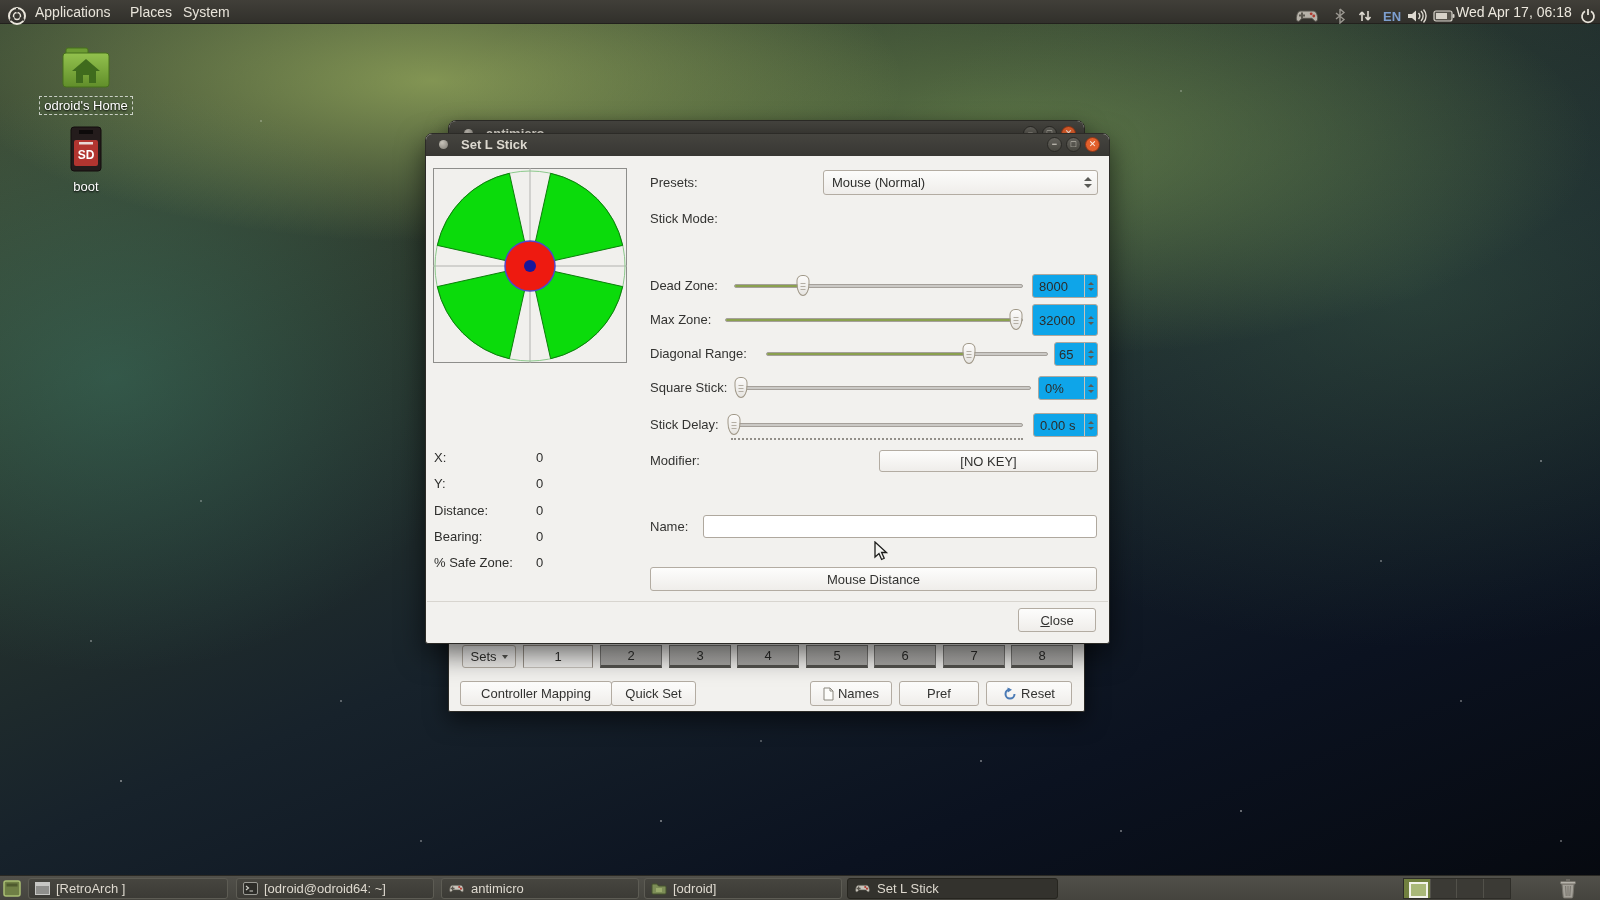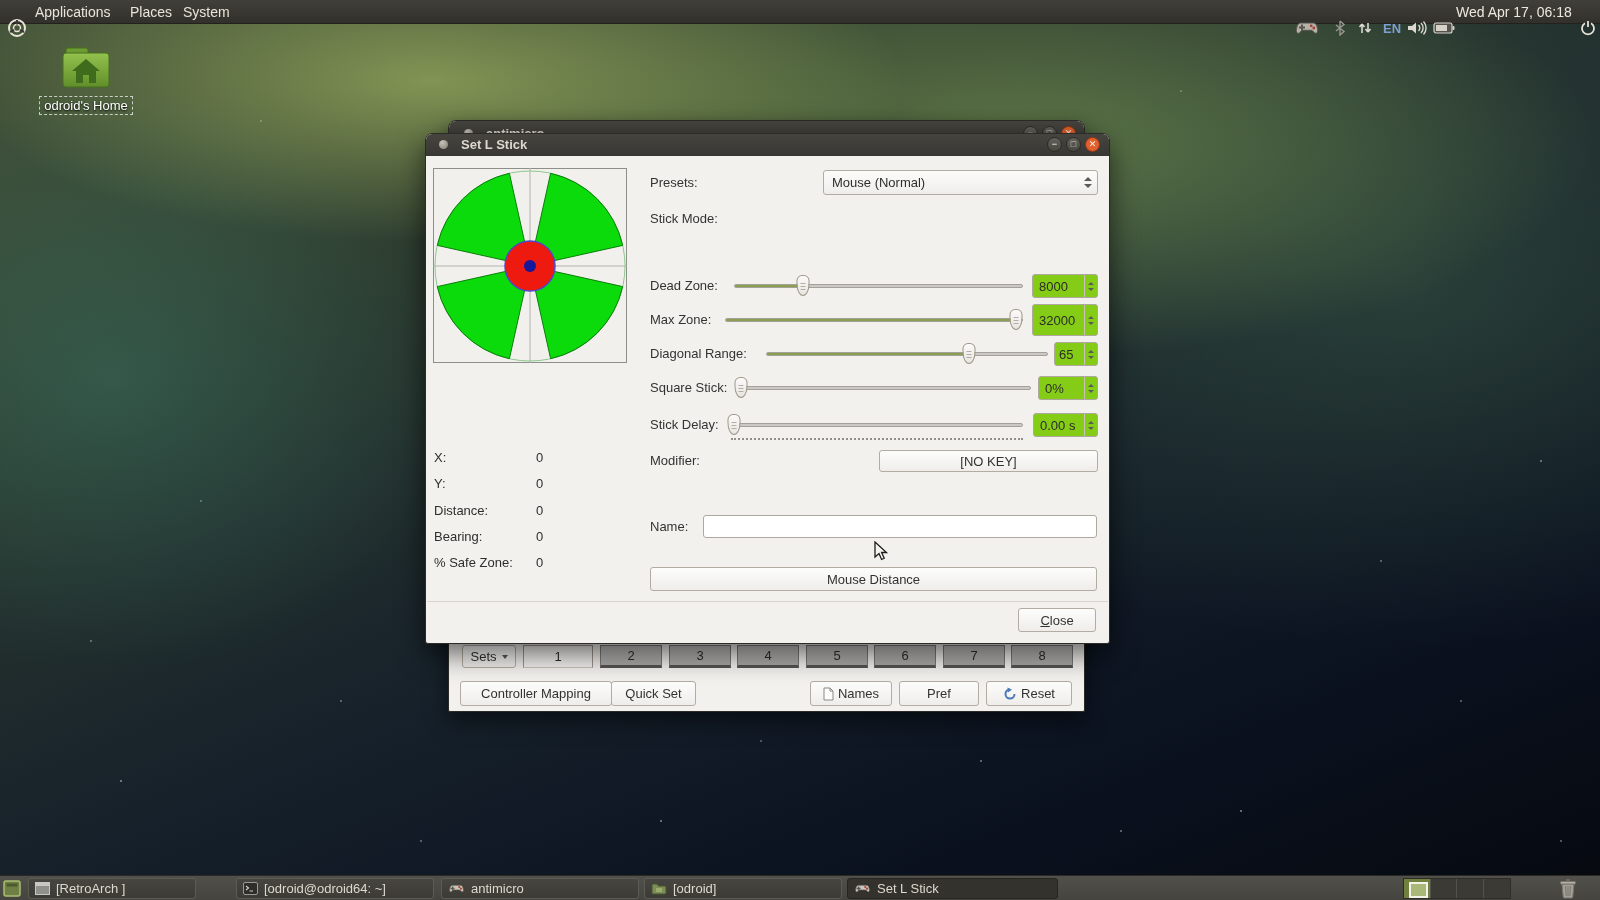--- a/index.html
+++ b/index.html
@@ -20,39 +20,39 @@
       1540px 460px rgba(255,255,255,.45), 200px 500px rgba(255,255,255,.35),
       90px 640px rgba(255,255,255,.4), 1380px 560px rgba(255,255,255,.4),
       760px 740px rgba(255,255,255,.35), 1120px 830px rgba(255,255,255,.45),
       420px 840px rgba(255,255,255,.4), 1560px 840px rgba(255,255,255,.4),
       260px 120px rgba(255,255,255,.3), 1180px 90px rgba(255,255,255,.3); }
 
   
   .panel { position:absolute; left:0; top:0; width:1600px; height:24px;
     background:linear-gradient(#413f39,#31302b); border-bottom:1px solid #22211d; z-index:50; }
   .panel .menu { position:absolute; top:0; height:24px; line-height:24px; color:#e8e4da; font-size:14px; cursor:default; }
-  .p-icon { position:absolute; top:12px; height:32px; display:flex; align-items:center; }
+  .p-icon { position:absolute; top:0; height:32px; display:flex; align-items:center; }
   .p-clock { position:absolute; top:0; height:24px; line-height:24px; color:#ece8de; font-size:14px; }
   .kbd-ind { font-size:13px; font-weight:bold; }
 
   
   .desk-icon { position:absolute; width:120px; text-align:center; color:#fff; }
   .desk-label { display:inline-block; margin-top:2px; font-size:13px; text-shadow:0 1px 2px #000; padding:1px 4px; }
   .desk-label.selected { border:1px dashed rgba(255,255,255,.7); background:rgba(70,90,60,.25); }
 
   
   .btn { background:linear-gradient(#fdfdfc,#efedea); border:1px solid #b3aca2; border-radius:3px;
     color:#323230; font-size:13px; display:flex; align-items:center; justify-content:center; cursor:default; }
   .combo { position:absolute; background:linear-gradient(#fcfcfb,#efedea); border:1px solid #b3aca2;
     border-radius:3px; display:flex; align-items:center; }
   .combo-text { flex:1; padding-left:8px; font-size:13px; color:#2e2e2c; }
   .combo-arrows { width:16px; display:flex; flex-direction:column; align-items:center; gap:3px; padding-right:2px; }
   .tri-up { width:0; height:0; border-left:4px solid transparent; border-right:4px solid transparent; border-bottom:4px solid #5a5a56; }
   .tri-dn { width:0; height:0; border-left:4px solid transparent; border-right:4px solid transparent; border-top:4px solid #5a5a56; }
-  .spin { position:absolute; background:#84cc16; border:1px solid #aFa89e; border:1px solid #afa89e; border-radius:3px; display:flex; }
+  .spin { position:absolute; background:#0ea5e9; border:1px solid #aFa89e; border:1px solid #afa89e; border-radius:3px; display:flex; }
   .spin-val { flex:1; font-size:13px; color:#2c2c2a; padding-left:6px; display:flex; align-items:center; }
   .spin-btns { width:13px; border-left:1px solid #c9c2b8; display:flex; flex-direction:column; align-items:center; justify-content:center; gap:3px; }
   .spin-btns .tri-up { border-left-width:3px; border-right-width:3px; border-bottom-width:3px; }
   .spin-btns .tri-dn { border-left-width:3px; border-right-width:3px; border-top-width:3px; }
   .slider { position:absolute; height:24px; }
   .track { position:absolute; left:0; right:0; top:10px; height:4px; background:#cbc9c5;
     border:1px solid #a5a09a; border-radius:2px; }
   .fill { height:100%; border-radius:2px; }
   .handle { position:absolute; top:1px; width:13px; height:21px; transform:translateX(-50%);
     background:linear-gradient(#fcfbfa,#e7e5e1); border:1px solid #a09888;
@@ -182,20 +182,30 @@
       <defs>
           <linearGradient id="gHome" x1="0" y1="0" x2="0" y2="1">
             <stop offset="0" stop-color="#93c24e"></stop>
             <stop offset="1" stop-color="#618e2a"></stop>
           </linearGradient>
         </defs>
       <path d="M26,13 L40,25 L36,25 L36,37 L29,37 L29,29 L23,29 L23,37 L16,37 L16,25 L12,25 Z" fill="#3f6b1d"></path>
     </svg>
     <br><span class="desk-label selected">odroid's Home</span>
   </div>
+  <div class="desk-icon" style="left:26px;top:126px">
+    <svg width="38" height="46" viewBox="0 0 38 46">
+      <path d="M4,4 Q4,1 7,1 L31,1 Q34,1 34,4 L34,42 Q34,45 31,45 L7,45 Q4,45 4,42 Z" fill="#241c1c" stroke="#120d0d"></path>
+      <rect x="12" y="4" width="14" height="4" fill="#0d0a0a"></rect>
+      <rect x="7" y="14" width="24" height="26" rx="2" fill="#b23530"></rect>
+      <rect x="12" y="16" width="14" height="2.5" fill="#e8d8d6"></rect>
+      <text x="19" y="33" font-size="12" font-weight="bold" fill="#fff" text-anchor="middle" font-family="Liberation Sans, sans-serif">SD</text>
+    </svg>
+    <br><span class="desk-label">boot</span>
+  </div>
 
   <div class="win-anti">
     <div class="titlebar">
       <span class="tb-dot" style="left:15px;top:8px"></span>
       <span class="tb-title">antimicro</span>
       <span class="win-btns">
         <span class="wb">−</span>
         <span class="wb">□</span>
         <span class="wb close" style="background: rgb(226, 96, 44);">✕</span>
       </span>
@@ -372,21 +382,21 @@
   </svg>
 
   <div class="taskbar">
     <span style="position:absolute;left:3px;top:4px">
       <svg width="18" height="17" viewBox="0 0 18 17">
           <rect x="1" y="1" width="16" height="15" rx="2" fill="#6f7f45" stroke="#a9be73" stroke-width="1.5"></rect>
           <rect x="3.5" y="3.5" width="11" height="3" fill="#4e5a2e"></rect>
         </svg>
     </span>
 
-    <div class="task-btn" style="left:28px;width:168px">
+    <div class="task-btn" style="left:28px;width:200px">
       <svg width="15" height="13" viewBox="0 0 15 13">
           <rect x="0.5" y="0.5" width="14" height="12" fill="#8f8f8c" stroke="#c7c7c4"></rect>
           <rect x="0.5" y="0.5" width="14" height="3.5" fill="#c7c7c4"></rect>
         </svg>
       <span>[RetroArch ]</span>
     </div>
     <div class="task-btn" style="left:236px;width:198px">
       <svg width="15" height="13" viewBox="0 0 15 13">
           <rect x="0.5" y="0.5" width="14" height="12" rx="1.5" fill="#2d2d29" stroke="#9a9a94"></rect>
           <path d="M3,4 L5.5,6 L3,8" fill="none" stroke="#cfcfc8" stroke-width="1.2"></path>

